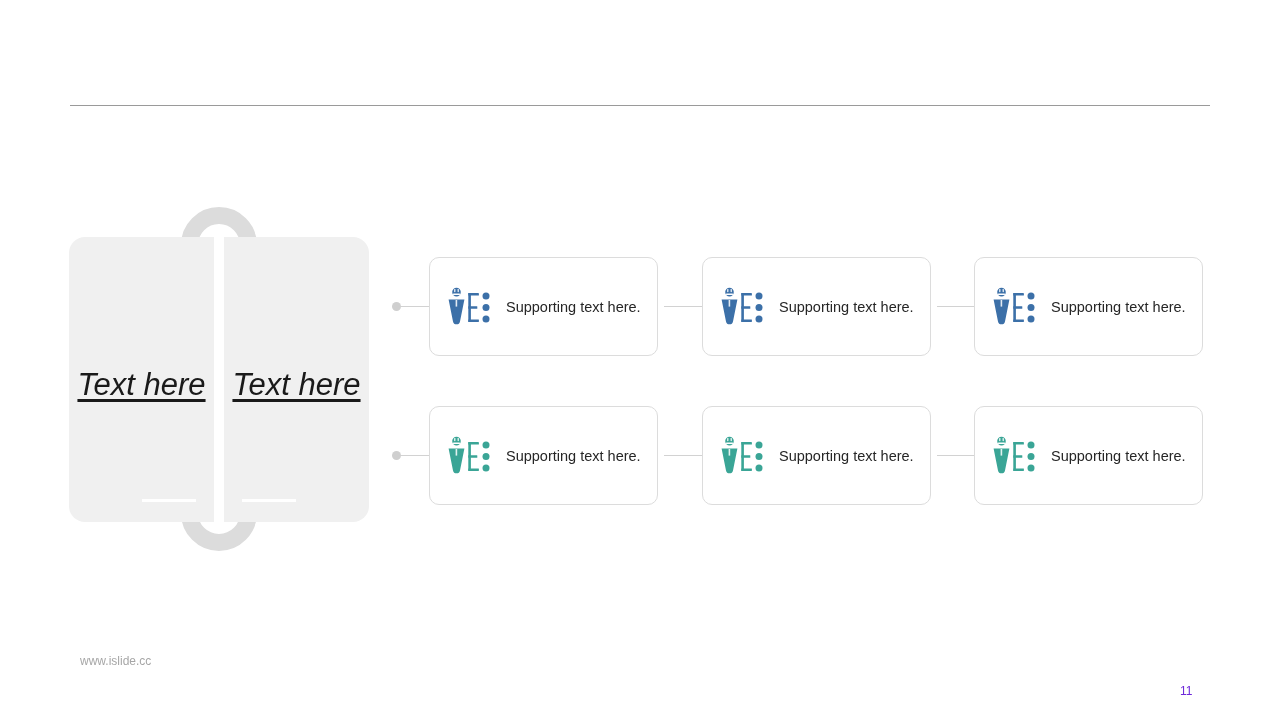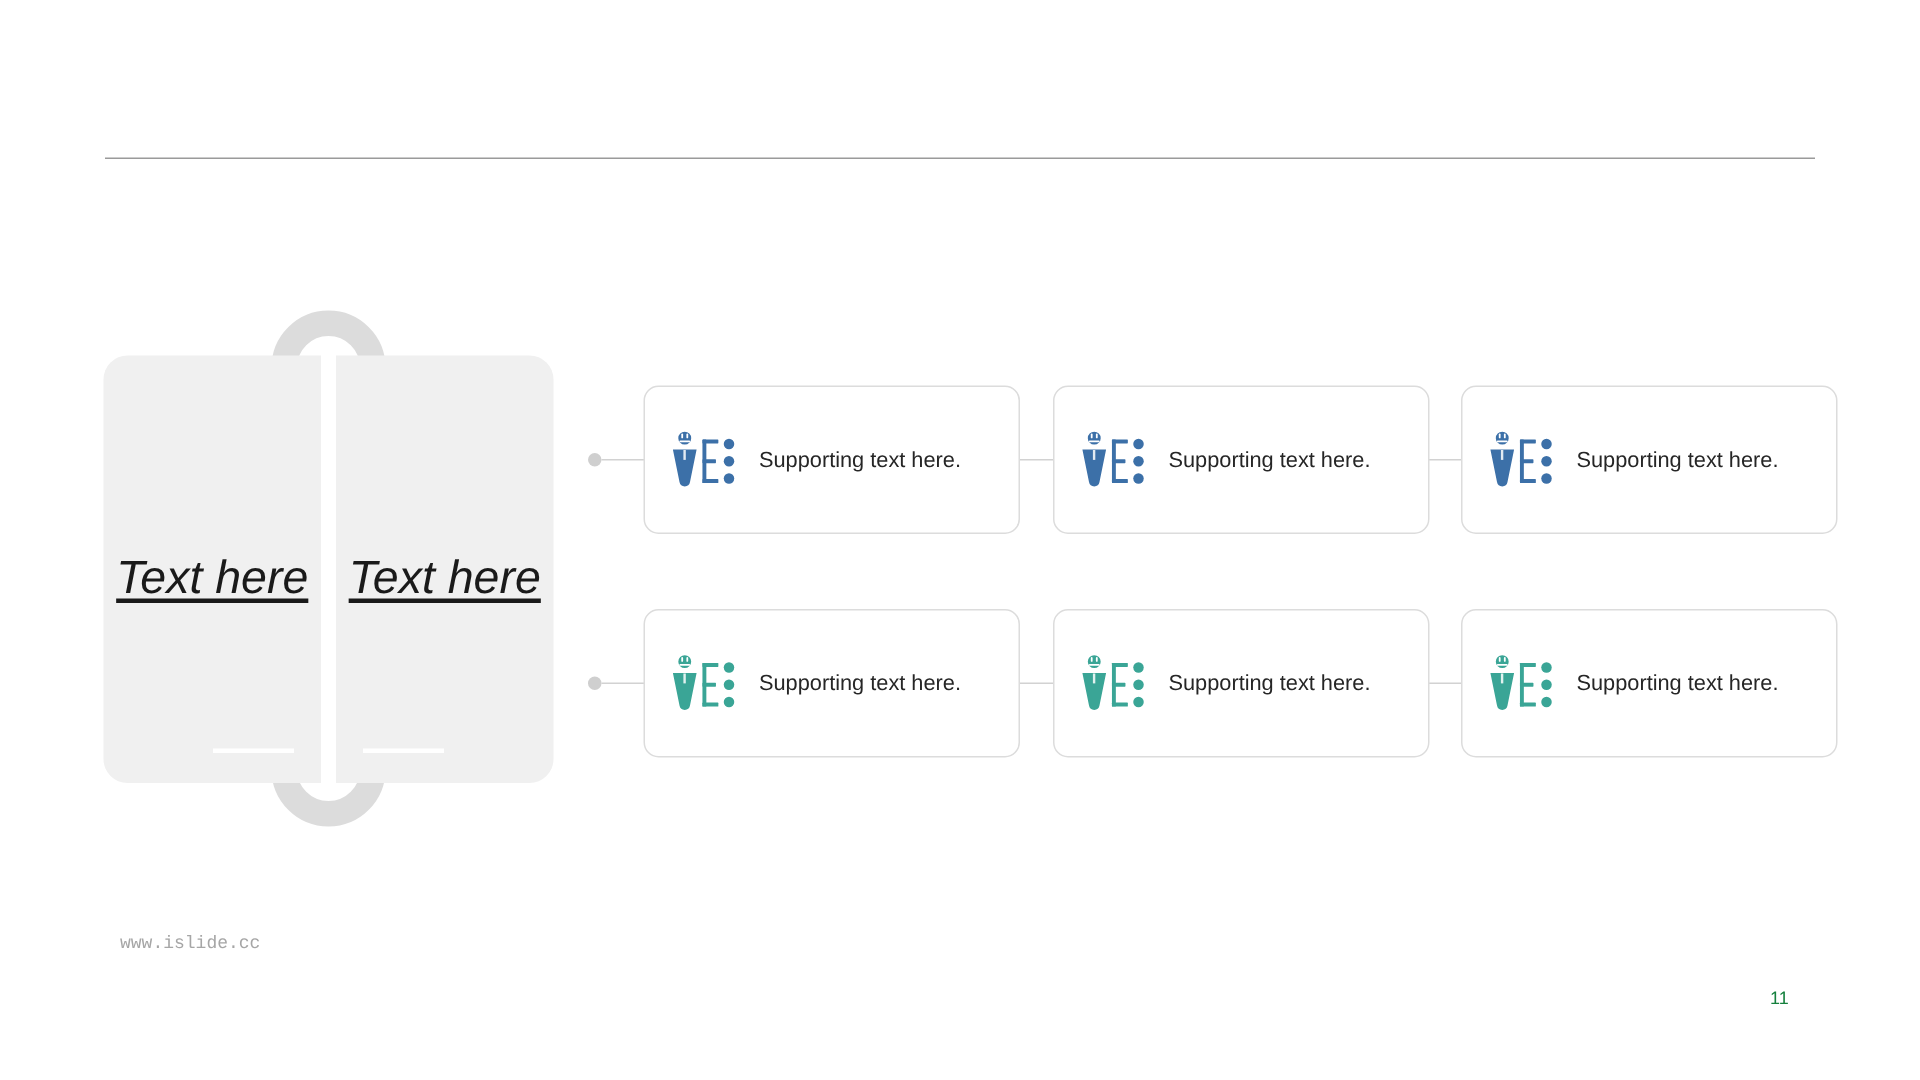--- a/index.html
+++ b/index.html
@@ -117,21 +117,21 @@
     background: #d2d2d2;
   }
   .card-link.r1c1 { left: 664px; top: 306px; }
   .card-link.r1c2 { left: 937px; top: 306px; }
   .card-link.r2c1 { left: 664px; top: 455px; }
   .card-link.r2c2 { left: 937px; top: 455px; }
 
   
   .card {
     position: absolute;
-    width: 251px;
+    width: 229px;
     height: 99px;
     border: 1px solid #dcdcdc;
     border-radius: 10px;
     background: #ffffff;
     display: flex;
     align-items: center;
     padding-left: 14px;
   }
   .card.c1 { left: 429px; }
   .card.c2 { left: 702px; }
@@ -148,31 +148,30 @@
   .card-text {
     font-size: 14.5px;
     color: #262626;
     white-space: nowrap;
   }
 
   
   .footer-url {
     position: absolute;
     left: 80px;
-    top: 622px;
+    top: 654px;
     font-size: 12px;
     color: #a6a6a6;
-    font-family: Liberation Mono, monospace;
   }
   .footer-page {
     position: absolute;
     left: 1180px;
-    top: 658px;
+    top: 684px;
     font-size: 12px;
-    color: #15803d;
+    color: #6d28d9;
   }
 </style>
 </head>
 <body>
 
 <div class="slide">
 
   <div class="top-rule"></div>
 
   <div class="ring"></div>

